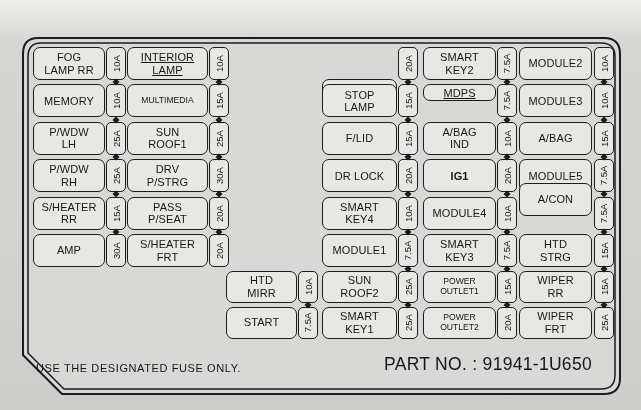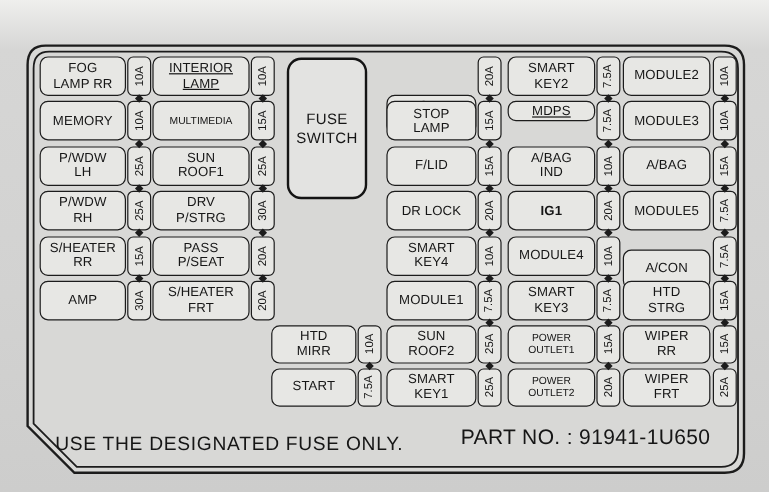--- a/index.html
+++ b/index.html
@@ -19,21 +19,21 @@
   .fuse .lbl{white-space:pre-line;font-size:11px;line-height:1.12;letter-spacing:0.1px;}
   .fuse.small .lbl{font-size:8.6px;letter-spacing:0;}
   .amp .val{transform:rotate(-90deg);font-size:9.5px;letter-spacing:0;white-space:nowrap;}
   .switch{
     position:absolute;left:239px;top:48px;width:67px;height:118px;
     box-sizing:border-box;background:#e3e3e1;border:2px solid #141414;border-radius:12px;
     display:flex;align-items:center;justify-content:center;text-align:center;
   }
   .switch .lbl{white-space:pre-line;font-size:12.5px;line-height:1.3;letter-spacing:0.3px;}
   .dmd{position:absolute;width:5px;height:5px;background:#1c1c1c;transform:translate(-50%,-50%) rotate(45deg);}
-  .note{position:absolute;left:46px;top:362px;font-size:16px;letter-spacing:0.6px;}
+  .note{position:absolute;left:36px;top:362px;font-size:11px;letter-spacing:0.6px;}
   .partno{position:absolute;left:384px;top:354px;font-size:17.5px;letter-spacing:0.3px;}
 </style>
 </head>
 <body>
 
 <div class="stage">
 
   <svg class="frame" width="641" height="410" viewBox="0 0 641 410">
     <path d="M38 38 H604 Q620 38 620 54 V378 Q620 394 604 394 H62 L23 355 V54 Q23 38 38 38 Z" fill="#d8d8d6" stroke="#1c1c1c" stroke-width="2"></path>
     <path d="M41 43 H601 Q615 43 615 57 V375 Q615 389 601 389 H64 L28 353 V57 Q28 43 41 43 Z" fill="none" stroke="#1c1c1c" stroke-width="1.5"></path>
@@ -216,21 +216,21 @@
       </div>
       <div class="amp" style="left: 594px; top: 121.8px; width: 20px; height: 33px;">
         <span class="val">15A</span>
       </div>
       <div class="fuse" style="left: 519px; top: 159.2px; width: 73px; height: 33px;">
         <span class="lbl">MODULE5</span>
       </div>
       <div class="amp" style="left: 594px; top: 159.2px; width: 20px; height: 33px;">
         <span class="val">7.5A</span>
       </div>
-      <div class="fuse" style="left: 519px; top: 208px; width: 73px; height: 33px;">
+      <div class="fuse" style="left: 519px; top: 183px; width: 73px; height: 33px;">
         <span class="lbl">A/CON</span>
       </div>
       <div class="amp" style="left: 594px; top: 196.6px; width: 20px; height: 33px;">
         <span class="val">7.5A</span>
       </div>
       <div class="fuse" style="left: 519px; top: 234px; width: 73px; height: 33px;">
         <span class="lbl">HTD
 STRG</span>
       </div>
       <div class="amp" style="left: 594px; top: 234px; width: 20px; height: 33px;">
@@ -318,20 +318,16 @@
       <div class="dmd" style="left: 604px; top: 82.2px;"></div>
       <div class="dmd" style="left: 604px; top: 119.6px;"></div>
       <div class="dmd" style="left: 604px; top: 157px;"></div>
       <div class="dmd" style="left: 604px; top: 194.4px;"></div>
       <div class="dmd" style="left: 604px; top: 231.8px;"></div>
       <div class="dmd" style="left: 604px; top: 268.75px;"></div>
       <div class="dmd" style="left: 604px; top: 304.5px;"></div>
       <div class="dmd" style="left: 308px; top: 304.5px;"></div>
     </div>
 
-  <div class="switch">
-    <span class="lbl">FUSE
-SWITCH</span>
-  </div>
 
   <div class="note">USE THE DESIGNATED FUSE ONLY.</div>
   <div class="partno">PART NO. : 91941-1U650</div>
 </div>
 
 </body></html>

